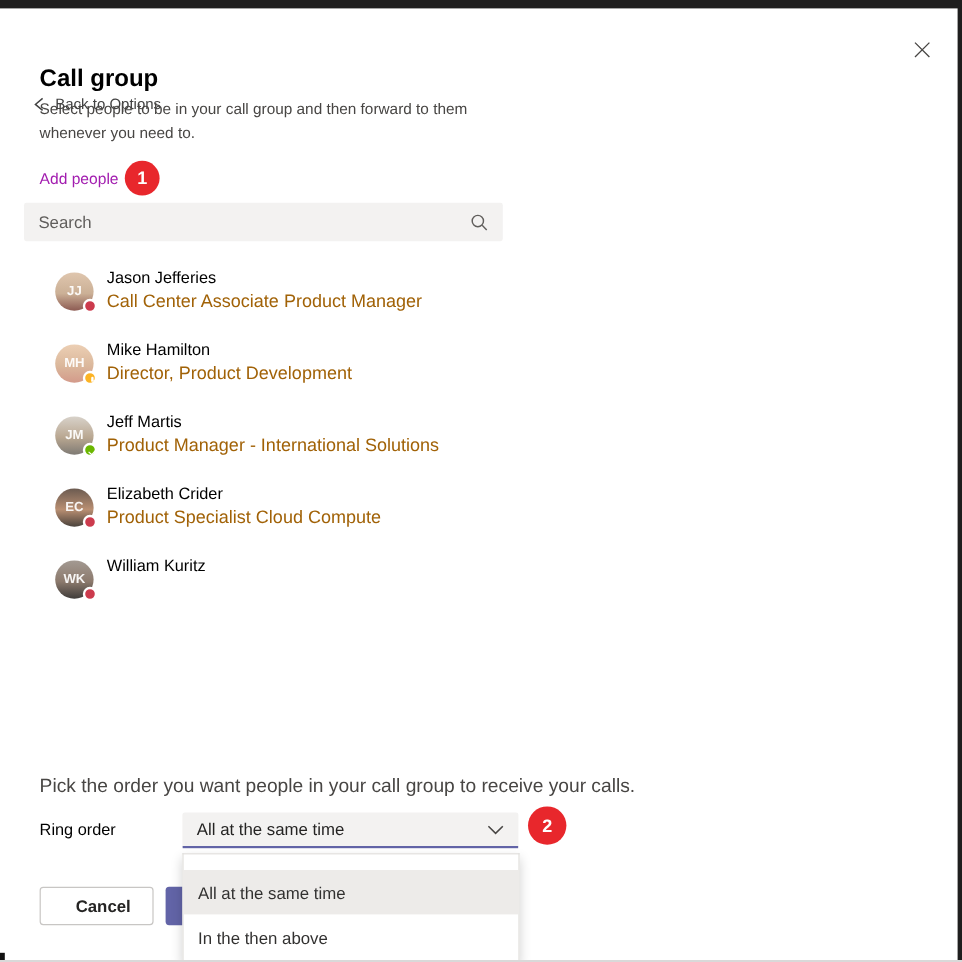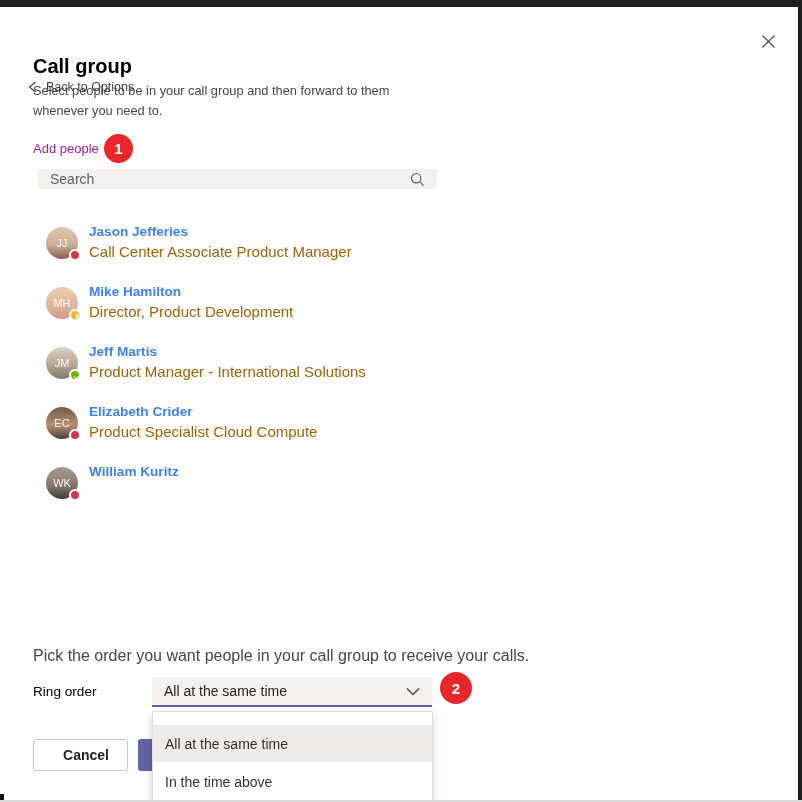--- a/index.html
+++ b/index.html
@@ -20,47 +20,47 @@
 
   .page-title { position:absolute; left:33px; top:55px; font-size:20px; font-weight:700; color:#000000; }
   .page-desc { position:absolute; left:33px; top:81px; width:402px; font-size:12.8px; line-height:20px; color:#484644; }
 
   .add-people-label { position:absolute; left:33px; top:141px; font-size:13px; color:#a21caf; }
   .badge { position:absolute; border-radius:50%; background:#e8272c; color:#fff;
     display:flex; align-items:center; justify-content:center; font-size:15px; font-weight:600; z-index:40; }
   .badge-1 { left:104px; top:134px; width:29px; height:29px; }
   .badge-2 { left:440px; top:672px; width:32px; height:32px; }
 
-  .search-box { position:absolute; left:38px; top:169px; width:399px; height:20px;
+  .search-box { position:absolute; left:20px; top:169px; width:399px; height:32px;
     background:#f3f2f1; border-radius:2px; display:flex; align-items:center; }
   .search-input { flex:1; border:none; outline:none; background:transparent;
     font-family:"Liberation Sans","DejaVu Sans",sans-serif; font-size:14px; color:#252423; padding:0 8px 0 12px; }
   .search-input::placeholder { color:#605e5c; opacity:1; }
   .search-icon { margin-right:12px; display:flex; }
 
   .person { position:absolute; left:46px; display:flex; align-items:flex-start; cursor:pointer; }
   .avatar { position:relative; width:32px; height:32px; margin-top:5px; flex:0 0 32px; }
   .avatar-circle { width:32px; height:32px; border-radius:50%; display:flex; align-items:center;
-    justify-content:center; font-size:11px; font-weight:400; color:rgba(255,255,255,.92); }
+    justify-content:center; font-size:11px; font-weight:700; color:rgba(255,255,255,.92); }
   .a0 { background:linear-gradient(180deg,#dfc6ae 0%,#cbb096 55%,#8c5a52 100%); }
   .a1 { background:linear-gradient(180deg,#eccfb4 0%,#dbb89c 55%,#d39a8a 100%); }
   .a2 { background:linear-gradient(180deg,#d8d2ca 0%,#b9a791 55%,#7e7a74 100%);text-align:center; }
   .a3 { background:linear-gradient(180deg,#6b5a50 0%,#b98f72 55%,#4a423c 100%); }
   .a4 { background:linear-gradient(180deg,#a39a92 0%,#8c7a6d 55%,#3f3c3a 100%); }
   .status { position:absolute; right:-3px; bottom:-2px; width:12px; height:12px; border-radius:50%;
     border:2px solid #fff; }
   .status.busy { background:#cc3b4d; }
   .status.available { background:#6bb700; }
   .status.available::after { content:""; position:absolute; left:3px; top:2.5px; width:5px; height:3px;
     border-left:1.6px solid #fff; border-bottom:1.6px solid #fff; transform:rotate(-48deg); }
   .status.away { background:#fcb324; }
   .status.away::before { content:""; position:absolute; left:5.2px; top:2.6px; width:1.6px; height:4.2px; background:#fff; border-radius:1px; }
   .status.away::after { content:""; position:absolute; left:5.2px; top:5.6px; width:3.8px; height:1.6px; background:#fff; border-radius:1px; }
   .person-text { margin-left:11px; }
-  .person-name { font-size:13.6px; line-height:20px; color:#3b82f6; white-space:nowrap;font-weight:bold; }
+  .person-name { font-size:13.6px; line-height:20px; color:#000000; white-space:nowrap; }
   .person-title { font-size:15px; line-height:20px; color:#a16207; white-space:nowrap; }
   .person-title.wrap { white-space:normal; width:240px; }
 
   .ring-instruction { position:absolute; left:33px; top:647px; font-size:16px; color:#484644; }
   .ring-order-label { position:absolute; left:33px; top:684px; font-size:13.6px; color:#000000; }
   .ring-select { position:absolute; left:152px; top:677px; width:280px; height:30px;
     background:#f3f2f1; border:none; border-bottom:2px solid #6264a7; border-radius:2px 2px 0 0;
     display:flex; align-items:center; cursor:pointer; z-index:20; }
   .ring-select-value { flex:1; font-size:14px; color:#252423; padding-left:12px; }
   .select-chevron { margin-right:12px; display:flex; }
@@ -184,17 +184,17 @@
     </span>
   </div>
   <div class="badge badge-2">2</div>
 
   <button class="cancel-btn">Cancel</button>
   <button class="save-btn"></button>
 
   <div class="dropdown-menu">
     <div class="dropdown-spacer"></div>
     <div class="dropdown-option highlighted">All at the same time</div>
-    <div class="dropdown-option second">In the time above</div>
+    <div class="dropdown-option second">In the then above</div>
   </div>
 
   <div class="cursor-artifact"></div>
 </div>
 
 </body></html>

